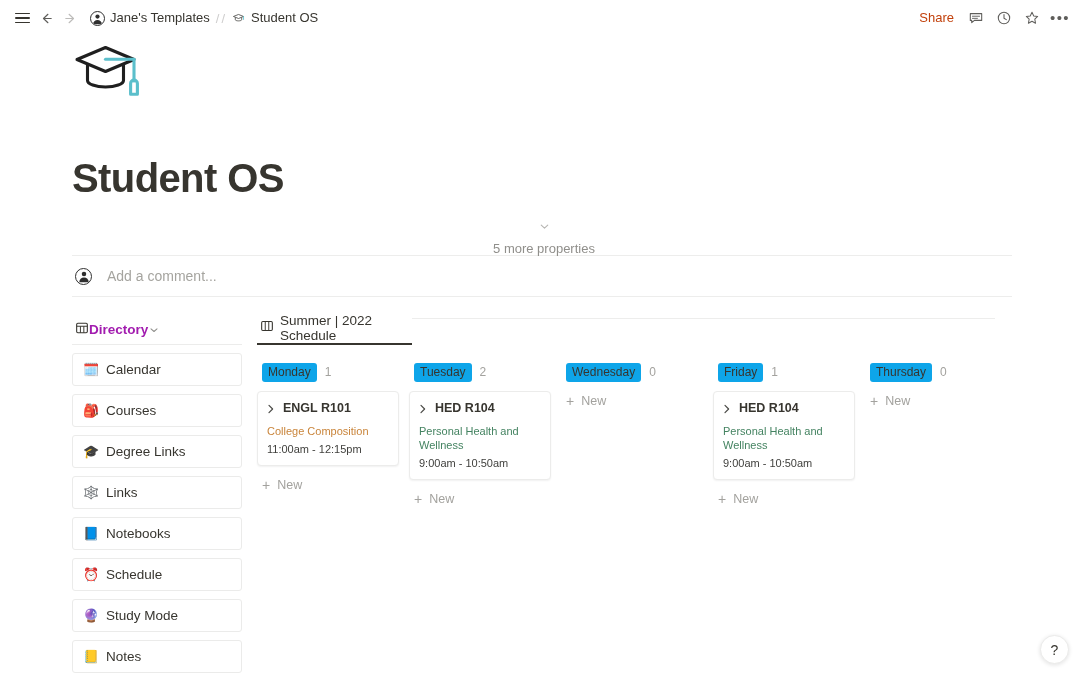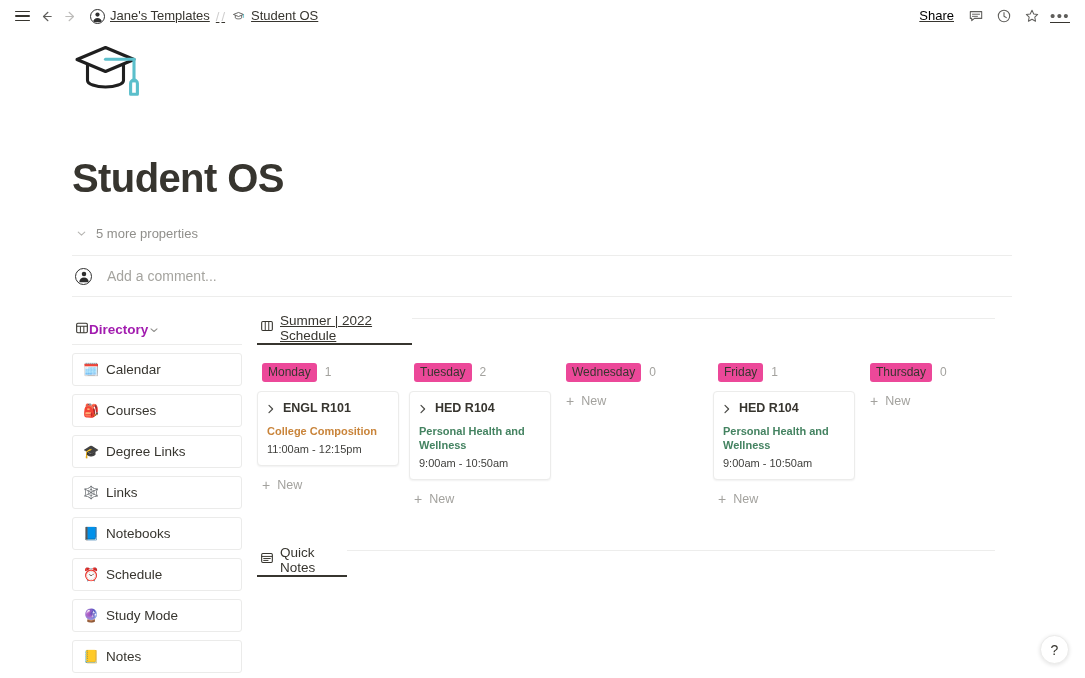--- a/index.html
+++ b/index.html
@@ -12,23 +12,22 @@
     font-family: "Liberation Sans", sans-serif;
     color: #37352f;
     -webkit-font-smoothing: antialiased;
   }
 
   
   .topbar {
     position: relative;
     height: 28px;
     display: flex;
-    align-items: flex-end;
+    align-items: center;
     padding: 8px 12px 0 10px;
-    text-decoration: underline;
   }
   .topbar-left {
     display: flex;
     align-items: center;
     gap: 0px;
     flex: 1;
     min-width: 0;
   }
   .tb-icon-btn {
     width: 24px;
@@ -77,21 +76,21 @@
     flex-shrink: 0;
   }
 
   .topbar-right {
     display: flex;
     align-items: center;
     gap: 2px;
   }
   .share-btn {
     font-size: 13px;
-    color: #000000;
+    color: #c2410c;
     padding: 3px 7px;
     border-radius: 3px;
     line-height: 18px;
     margin-left: 16px;
   }
   .tr-ico {
     width: 26px; height: 24px;
     display: flex; align-items: center; justify-content: center;
     border-radius: 3px;
     color: #5f5e5b;
@@ -123,20 +122,21 @@
 
   .props-row {
     margin-top: 18px;
     display: flex;
     align-items: center;
     gap: 8px;
     height: 26px;
     font-size: 13px;
     color: #908f8b;
     padding-left: 3px;
+    flex-direction: column;
   }
   .chev-down { color: #b6b5b2; display: flex; align-items: center; }
 
   .divider {
     margin-top: 9px;
     height: 1px;
     background: #ededec;
     width: 940px;
   }
 
@@ -209,21 +209,21 @@
     align-items: center;
     gap: 6px;
     font-size: 13.5px;
     font-weight: 500;
     color: #37352f;
     padding: 0 3px 7px 3px;
     width: 155px;
     border-bottom: 2px solid #37352f;
     height: 26px;
   }
-  .tab-rule-wrap { position: relative; text-decoration: underline; }
+  .tab-rule-wrap { position: relative; }
   .tab-rule {
     position: absolute;
     left: 155px;
     top: -1px;
     height: 1px;
     background: #ededec;
     width: 583px;
   }
 
   .board {
@@ -234,21 +234,21 @@
   .board-col { width: 152px; flex-shrink: 0; }
   .col-head {
     display: flex;
     align-items: center;
     gap: 8px;
     height: 22px;
     margin-bottom: 8px;
     padding-left: 5px;
   }
   .col-chip {
-    background: #ec4899;
+    background: #0ea5e9;
     color: #37352f;
     font-size: 12px;
     font-weight: 500;
     border-radius: 3px;
     padding: 2px 6px;
     line-height: 15px;
   }
   .col-count { font-size: 12px; color: #a3a29e; }
 
   .card {
@@ -266,21 +266,21 @@
     gap: 8px;
     font-size: 12.5px;
     font-weight: 600;
     color: #37352f;
     line-height: 17px;
     margin-bottom: 7px;
   }
   .card-chev { color: #4a4a47; font-size: 10px; display: flex; align-items: center; width: 8px; }
   .card-course {
     font-size: 11px;
-    font-weight: 700;
+    font-weight: 400;
     line-height: 14px;
     margin-bottom: 4px;
   }
   .card-time {
     font-size: 11px;
     color: #3f3f3c;
     line-height: 14px;
   }
 
   .new-btn {
@@ -621,36 +621,20 @@
               <span class="col-count">0</span>
             </div>
             <div class="new-btn">
               <span class="plus">+</span>
               <span>New</span>
             </div>
           </div>
 
         </div>
 
-        <div class="qn-wrap">
-          <div class="qn-rule-wrap">
-            <div class="qn-head">
-              <span>
-                <svg width="14" height="14" viewBox="0 0 16 16" fill="none">
-                  <rect x="1.9" y="2.9" width="12.2" height="10.2" rx="1.3" stroke="#37352f" stroke-width="1.25"></rect>
-                  <path d="M1.9 6.2h12.2" stroke="#37352f" stroke-width="1.1"></path>
-                  <path d="M4.2 8.6h7.6M4.2 10.8h5" stroke="#37352f" stroke-width="1.1" stroke-linecap="round"></path>
-                </svg>
-              </span>
-              <span>Quick Notes</span>
-            </div>
-            <div class="qn-rule"></div>
-          </div>
-
-        </div>
 
       </div>
     </div>
   </div>
 
   <div class="help-fab">?</div>
 
 </div>
 
 </body></html>

